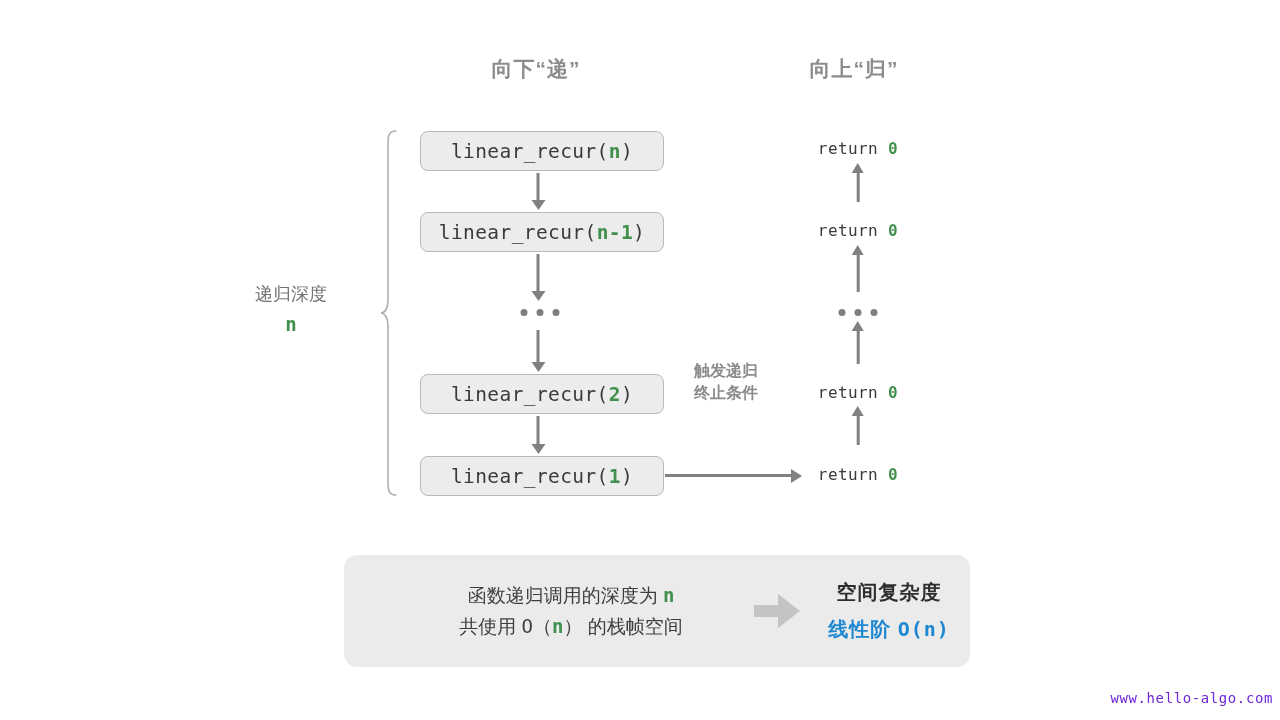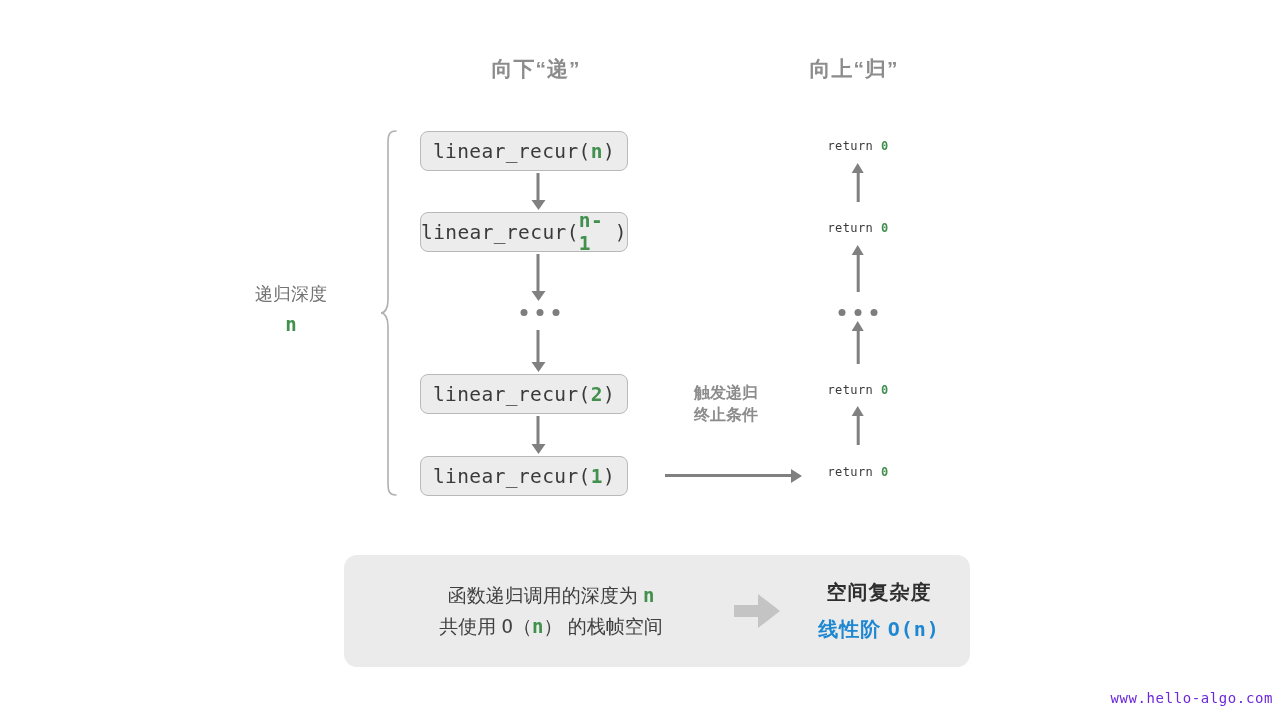--- a/index.html
+++ b/index.html
@@ -30,21 +30,21 @@
     white-space: nowrap;
     transform: translateX(-50%);
   }
   #head-down { left: 519px; top: 55px; }
   #head-up   { left: 837px; top: 55px; }
 
   
   .call-box {
     position: absolute;
     left: 403px;
-    width: 208px;
+    width: 244px;
     height: 40px;
     box-sizing: border-box;
     background: #ececec;
     border: 1.4px solid #b9b9b9;
     border-radius: 8px;
     display: flex;
     align-items: center;
     justify-content: center;
     font-family: "DejaVu Sans Mono", "Liberation Mono", monospace;
     font-size: 19.5px;
@@ -110,21 +110,21 @@
   }
   #dots-left  { left: 523px; top: 309px; }
   #dots-right { left: 841px; top: 309px; }
 
   
   .ret {
     position: absolute;
     transform: translateX(-50%);
     white-space: nowrap;
     font-family: "DejaVu Sans Mono", "Liberation Mono", monospace;
-    font-size: 12px;
+    font-size: 16px;
     color: #3a3a3a;
     letter-spacing: 0.4px;
   }
   .ret .val {
     color: #41904d;
     font-weight: bold;
   }
 
   
   #brace {
@@ -152,21 +152,21 @@
     font-size: 19px;
     font-weight: bold;
     color: #41904d;
     margin-top: 4px;
   }
 
   
   #terminate-note {
     position: absolute;
     left: 709px;
-    top: 382px;
+    top: 360px;
     transform: translateX(-50%);
     text-align: center;
     font-size: 16px;
     font-weight: bold;
     color: #8c8c8c;
     line-height: 1.35;
     white-space: nowrap;
     font-family: Liberation Serif, serif;
   }
 
@@ -198,21 +198,21 @@
     width: 626px;
     height: 112px;
     box-sizing: border-box;
     background: #ebebeb;
     border-radius: 13px;
     display: flex;
     align-items: center;
   }
   #summary-left {
     width: 350px;
-    padding-left: 32px;
+    padding-left: 52px;
     text-align: center;
     line-height: 1.6;
   }
   #summary-left .line {
     display: block;
     font-size: 19px;
     color: #3f3f3f;
     white-space: nowrap;
   }
   #summary-left .var,

